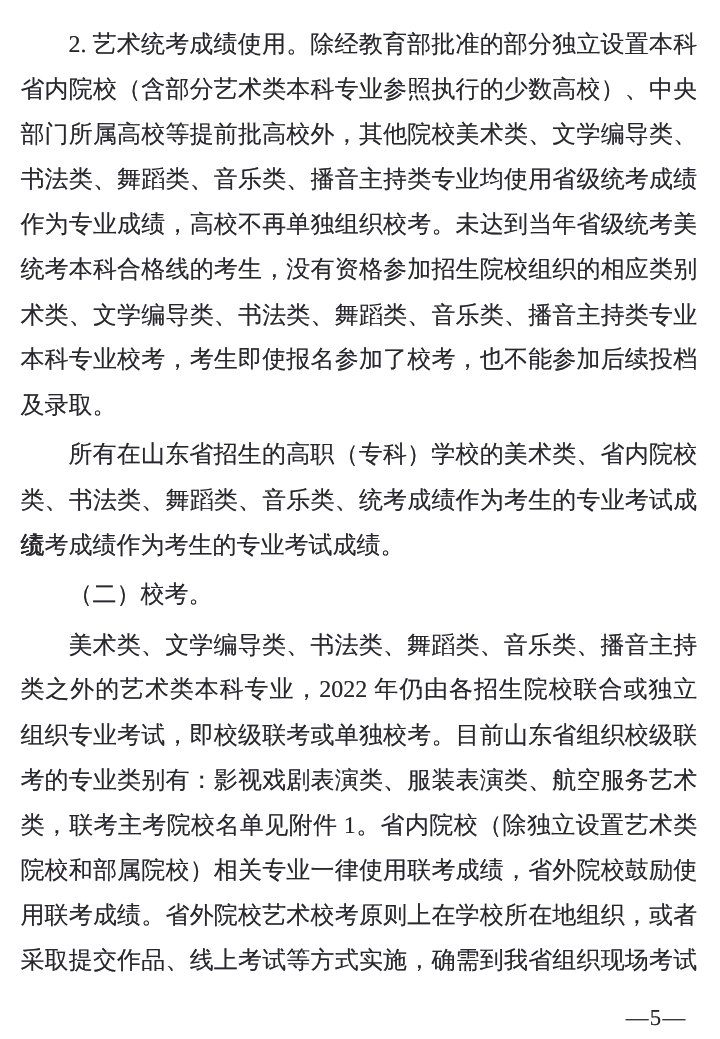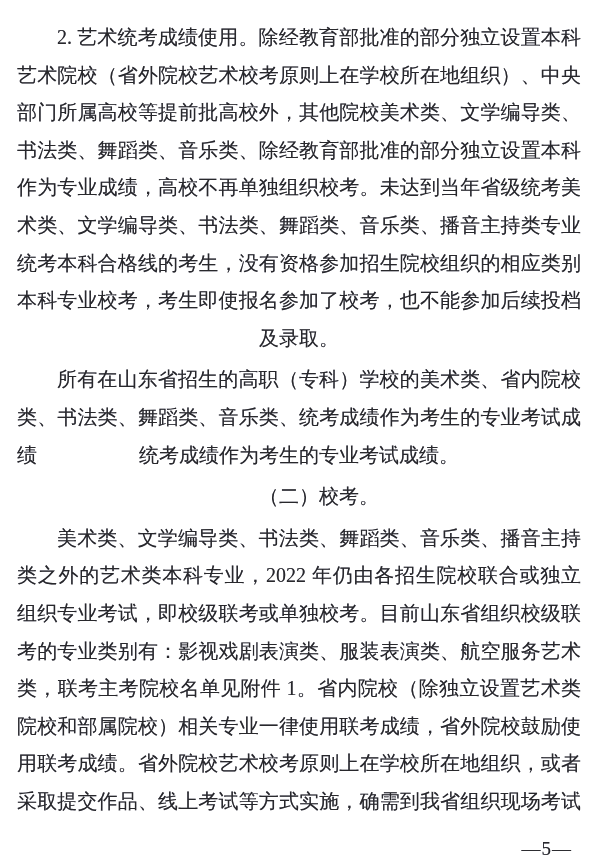--- a/index.html
+++ b/index.html
@@ -23,21 +23,21 @@
   }
   .paragraph {
     margin: 4px;
     padding: 0;
     font-family: Liberation Serif, serif;
   }
   .line {
     font-size: 20px;
     line-height: 37.6px;
     height: 37.6px;
-    text-align: center;
+    text-align: left;
     white-space: nowrap;
     overflow: visible;
     
     text-shadow: 0 0 0.5px rgba(50, 50, 80, 0.55);
   }
   .line.fill {
     white-space: normal;
     text-align: justify;
     text-align-last: justify;
     text-justify: inter-character;
@@ -56,26 +56,26 @@
     text-shadow: 0 0 0.5px rgba(50, 50, 80, 0.55);
   }
 </style>
 </head>
 <body>
 
 <div>
   <div class="document-body">
       <div class="paragraph">
         <div class="line indent fill">2. 艺术统考成绩使用。除经教育部批准的部分独立设置本科</div>
-        <div class="line fill">艺术院校（省外院校艺术校考原则上在学校所在地组织）、中央</div>
+        <div class="line fill">省内院校（含部分艺术类本科专业参照执行的少数高校）、中央</div>
         <div class="line fill">部门所属高校等提前批高校外，其他院校美术类、文学编导类、</div>
-        <div class="line fill">书法类、舞蹈类、音乐类、除经教育部批准的部分独立设置本科</div>
+        <div class="line fill">书法类、舞蹈类、音乐类、播音主持类专业均使用省级统考成绩</div>
         <div class="line fill">作为专业成绩，高校不再单独组织校考。未达到当年省级统考美</div>
+        <div class="line fill">统考本科合格线的考生，没有资格参加招生院校组织的相应类别</div>
         <div class="line fill">术类、文学编导类、书法类、舞蹈类、音乐类、播音主持类专业</div>
-        <div class="line fill">统考本科合格线的考生，没有资格参加招生院校组织的相应类别</div>
         <div class="line fill">本科专业校考，考生即使报名参加了校考，也不能参加后续投档</div>
         <div class="line">及录取。</div>
       </div>
       <div class="paragraph">
         <div class="line indent fill">所有在山东省招生的高职（专科）学校的美术类、省内院校</div>
         <div class="line fill">类、书法类、舞蹈类、音乐类、统考成绩作为考生的专业考试成绩</div>
         <div class="line">统考成绩作为考生的专业考试成绩。</div>
       </div>
       <div class="paragraph heading">
         <div class="line indent">（二）校考。</div>

